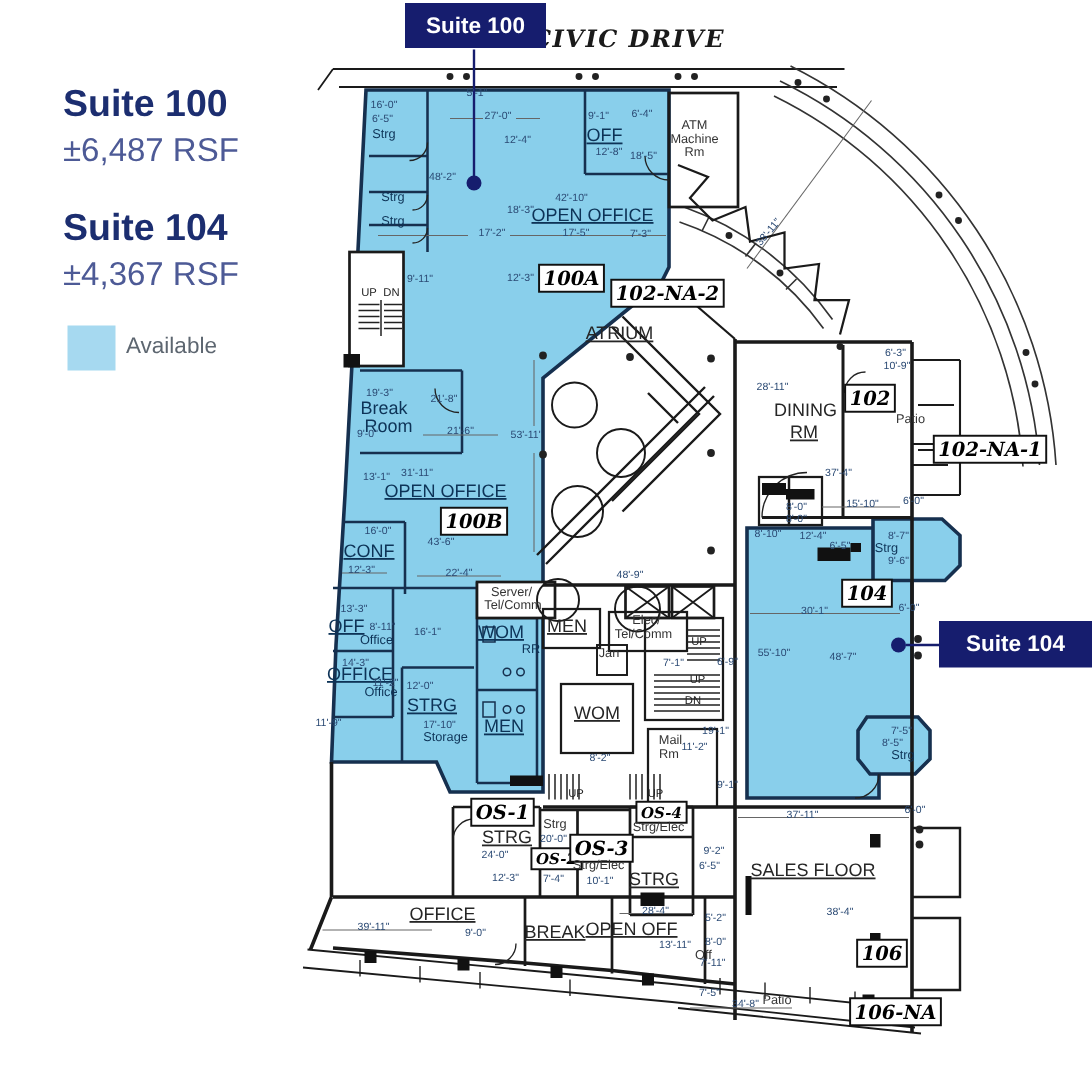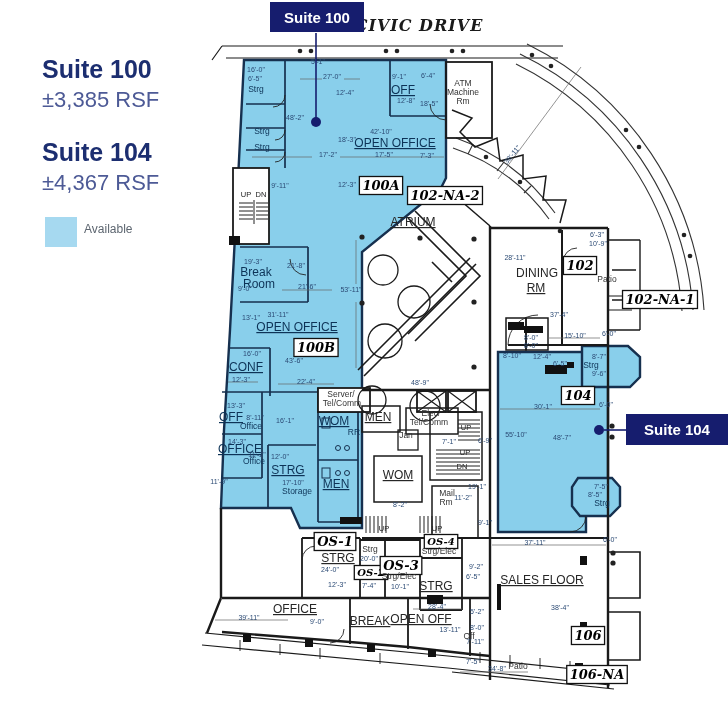--- a/index.html
+++ b/index.html
@@ -5,21 +5,21 @@
   html,body{margin:0;padding:0;background:#fff;}
   #stage{position:relative;width:728px;height:713px;background:#fff;overflow:hidden;
          font-family:"Liberation Sans",sans-serif;}
   #planSvg{position:absolute;left:0;top:0;}
 
   
   .suite-head{position:absolute;left:42px;font-weight:bold;font-size:25px;color:#1c2e70;}
   .suite-rsf{position:absolute;left:42px;font-size:22px;color:#4d5a96;}
   #legendRow{position:absolute;left:45px;top:217px;}
   #legendSwatch{position:absolute;left:0;top:0;width:32px;height:30px;background:#a6d9f0;}
-  #legendLabel{position:absolute;left:39px;top:5px;font-size:12px;color:#5d6670;}
+  #legendLabel{position:absolute;left:39px;top:5px;font-size:15px;color:#5d6670;}
 
   
   .callout{position:absolute;background:#161d6e;color:#fff;font-weight:bold;font-size:15px;
            display:flex;align-items:center;justify-content:center;}
   #callout100{left:270px;top:2px;width:94px;height:30px;}
   #callout104{left:626px;top:414px;width:102px;height:31px;}
 
   
   .lbl{font-family:"Liberation Sans",sans-serif;}
   .street{font-family:"DejaVu Serif",serif;font-style:italic;font-weight:bold;
@@ -391,21 +391,21 @@
         <text x="473" y="664" class="lbl dim" text-anchor="middle">7'-5"</text>
         <text x="497" y="671" class="lbl dim" text-anchor="middle">34'-8"</text>
         <text x="518" y="669" class="lbl rsm2" text-anchor="middle">Patio</text>
         <rect x="566.7421875" y="665.5" width="60.515625" height="18" class="lblbox"></rect>
         <text x="597" y="679" class="lbl boxed" text-anchor="middle">106-NA</text>
       </g>
   </svg>
 
   <div>
     <div class="suite-head" style="top:55px">Suite 100</div>
-    <div class="suite-rsf" style="top:87px">±3,385 RSF</div>
+    <div class="suite-rsf" style="top:87px">±6,487 RSF</div>
     <div class="suite-head" style="top:138px">Suite 104</div>
     <div class="suite-rsf" style="top:170px">±4,367 RSF</div>
     <div id="legendRow">
       <div id="legendSwatch"></div>
       <div id="legendLabel">Available</div>
     </div>
   </div>
 
   <div id="callout100" class="callout">Suite 100</div>
   <div id="callout104" class="callout">Suite 104</div>

